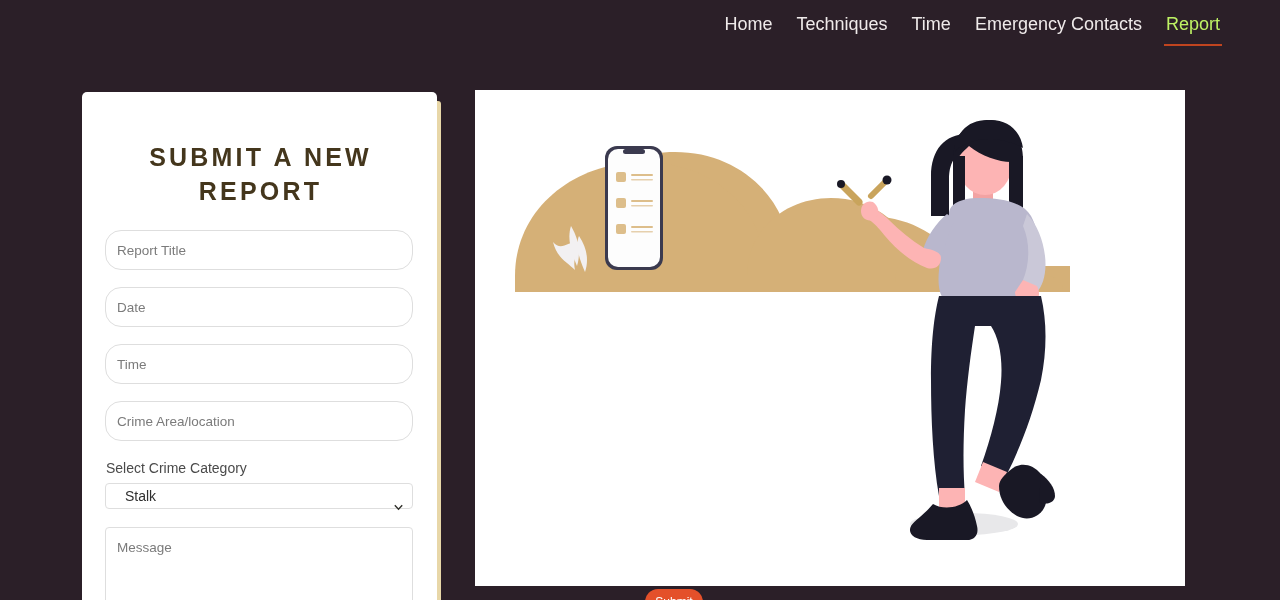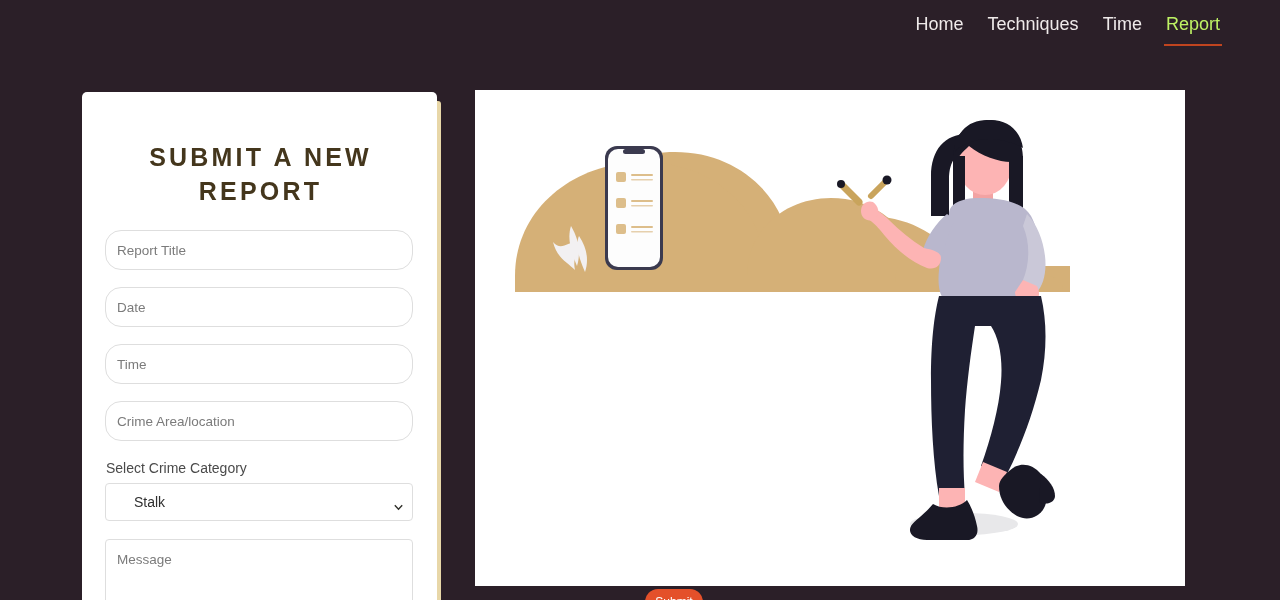--- a/index.html
+++ b/index.html
@@ -108,22 +108,22 @@
   .field::placeholder { color: #7b7b7b; }
   .field-label {
     display: block;
     margin: 2px 0 7px 1px;
     color: #4a4a4a;
     font-size: 14px;
   }
   .select-wrap { position: relative; width: 308px; }
   .select-field {
     width: 308px;
-    height: 38px;
-    padding: 0 28px 0 28px;
+    height: 26px;
+    padding: 0 28px 0 19px;
     border: 1px solid #dedede;
     border-radius: 4px;
     background: #ffffff;
     font-family: "Liberation Sans", sans-serif;
     font-size: 14px;
     color: #2f2f2f;
     appearance: none;
     -webkit-appearance: none;
     outline: none;
   }
@@ -177,20 +177,21 @@
 
 <div id="page">
 
   <div class="site-header">
 
 
     <nav class="nav">
       <a class="nav-item" href="#">Home</a>
       <a class="nav-item" href="#">Techniques</a>
       <a class="nav-item" href="#">Time</a>
+      <a class="nav-item" href="#">Emergency Contacts</a>
       <a class="nav-item active" href="#">Report</a>
     </nav>
 
   </div>
 
   <div class="form-card">
 
     <h1 class="form-title">SUBMIT A NEW REPORT</h1>
 
     <div class="form-body">

